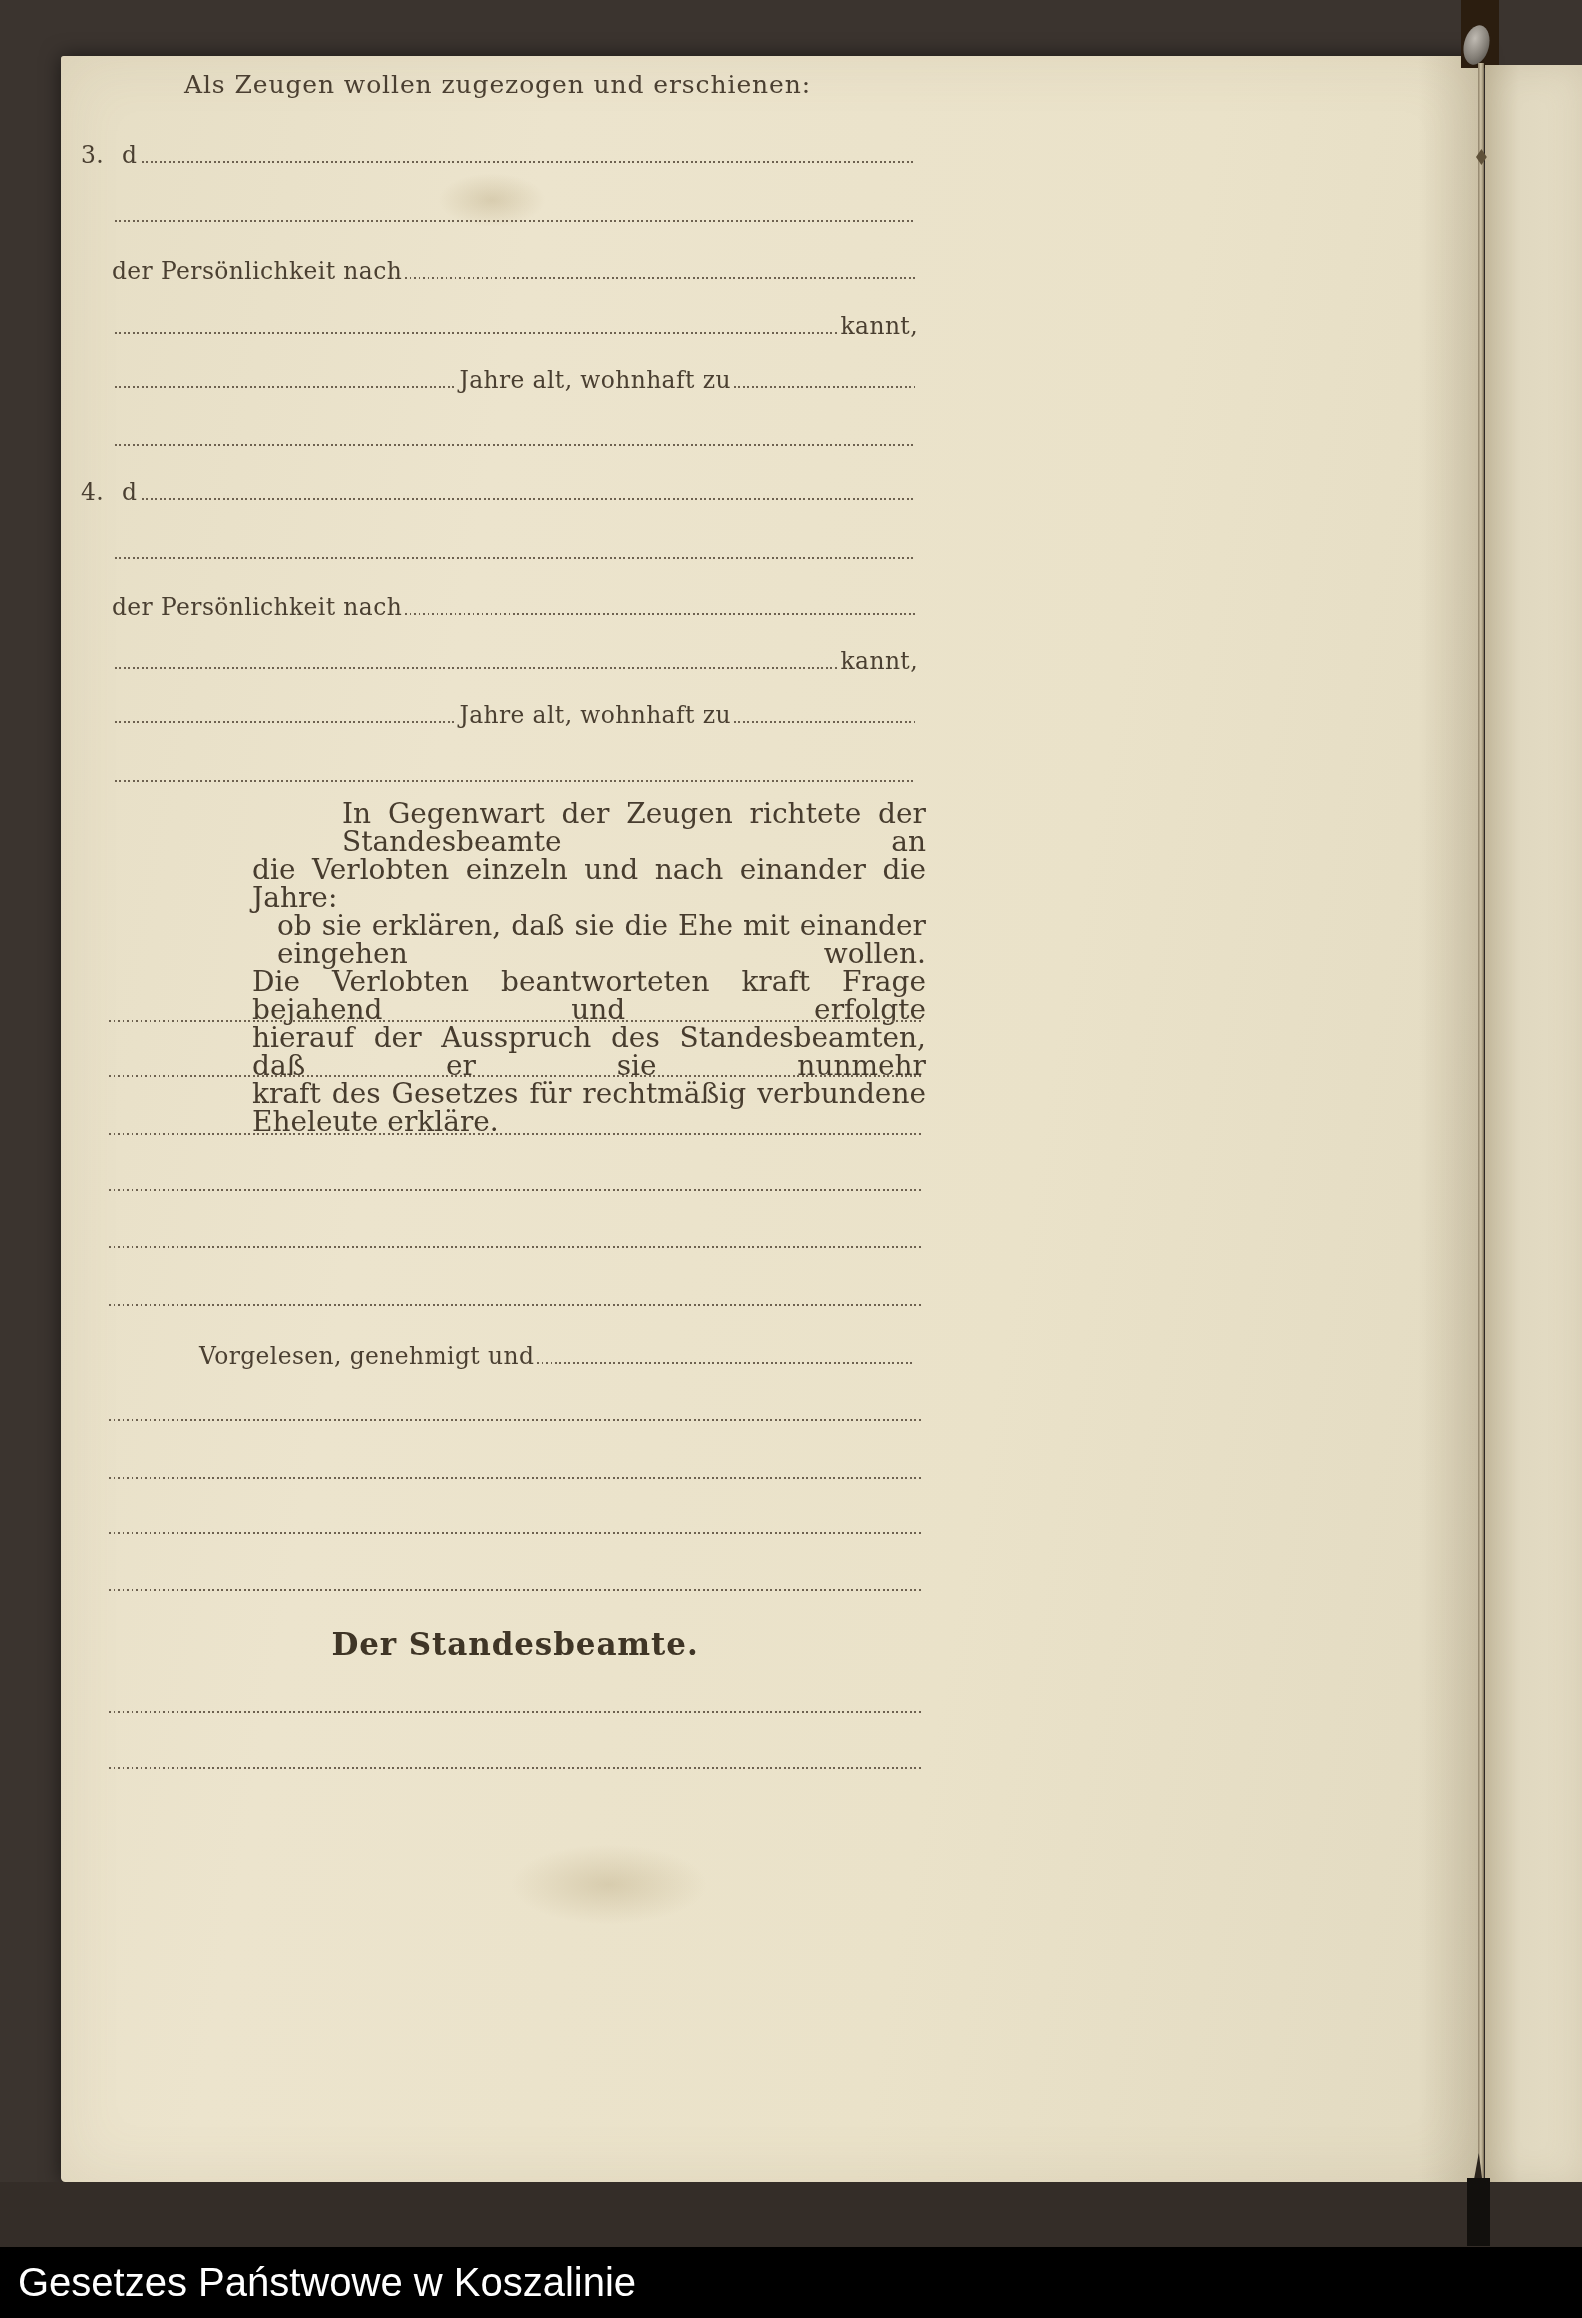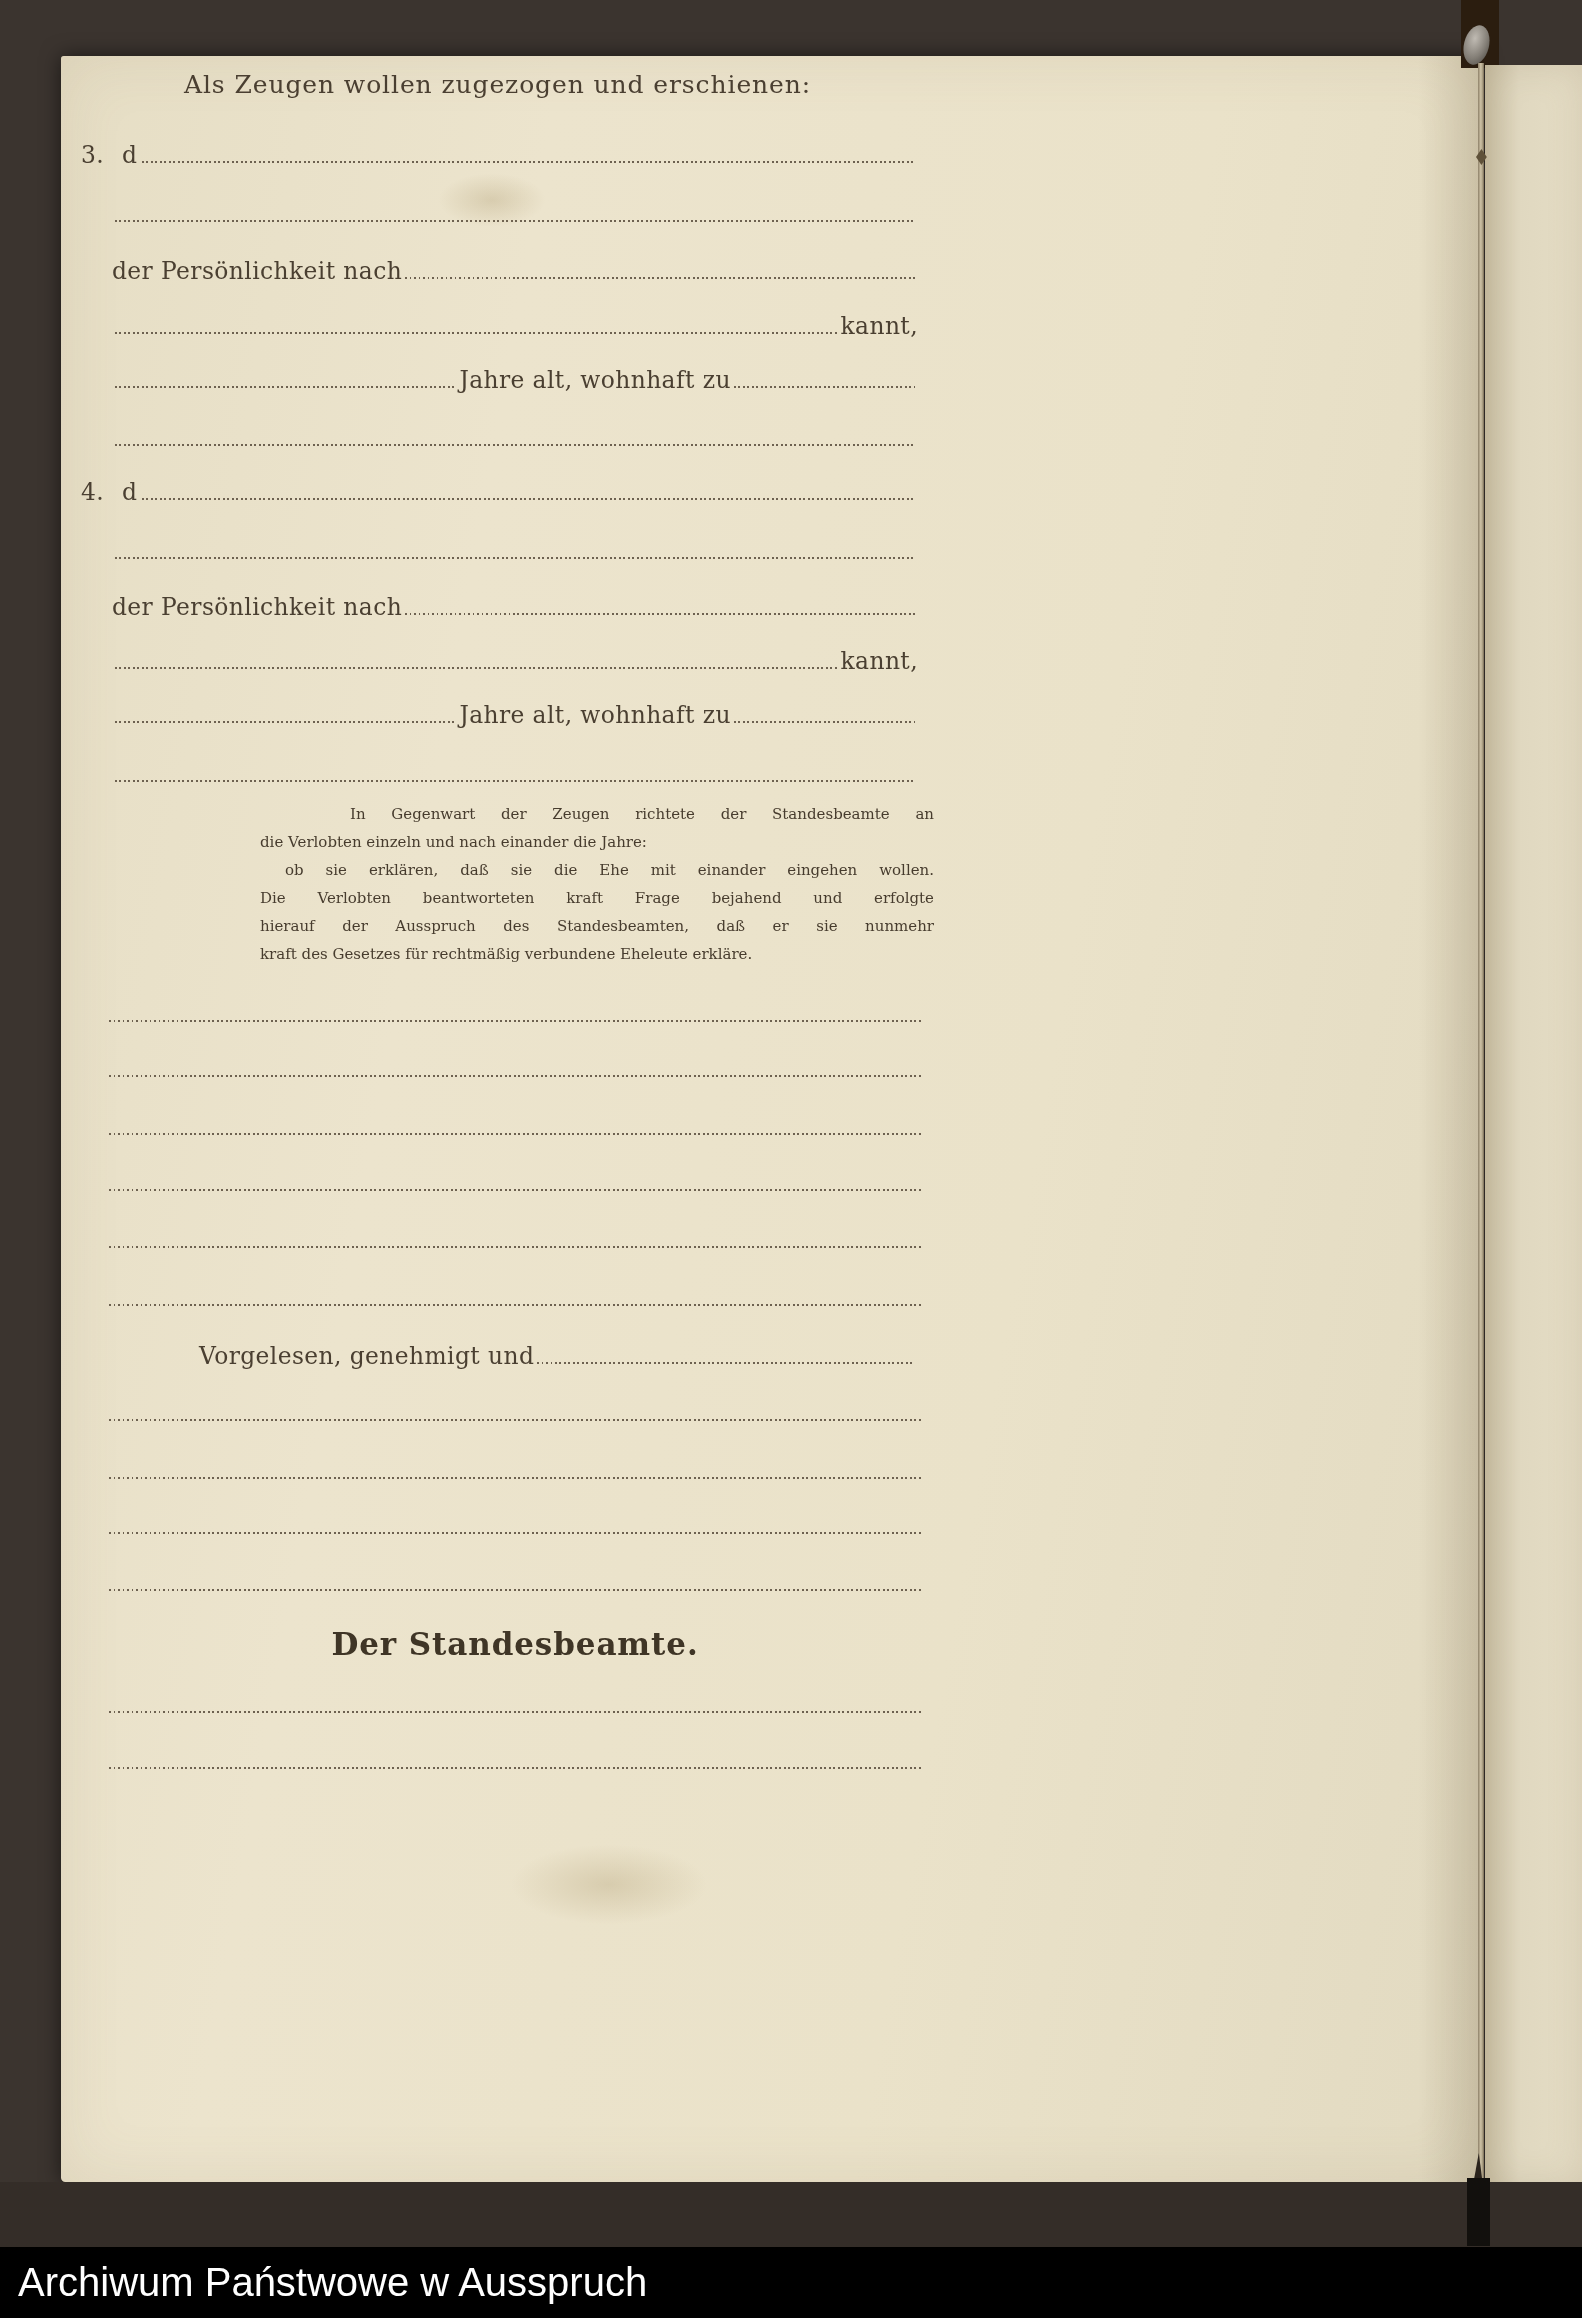--- a/index.html
+++ b/index.html
@@ -62,21 +62,21 @@
     color:#4a3f31; font-size:23.4px; letter-spacing:0.4px;
   }
   .row .lbl { white-space:nowrap; line-height:1.05; }
   .fill {
     flex:1 1 auto; height:1.8px; margin:0 2.7px 5.4px 2.7px; align-self:flex-end;
     background-image:repeating-linear-gradient(90deg,#6d6150 0 1.8px, rgba(0,0,0,0) 1.8px 4.5px);
   }
   .fillw { flex:0 0 auto; width:342px; }
   .num { width:41px; }
   .prefix { margin-right:1.8px; }
-  .para { position:absolute; left:191px; top:744px; width:674px; color:#473c2e; font-size:15px; line-height:28px;margin-left:8px; }
+  .para { position:absolute; left:191px; top:744px; width:674px; color:#473c2e; font-size:28px; line-height:28px; }
   .pline { text-align:justify; text-align-last:justify; }
   .pline.noj { text-align-last:auto; }
   .pline.ind1 { padding-left:90px; }
   .pline.ind2 { padding-left:25px; }
   .registrar {
     position:absolute; left:51px; top:1562px; width:806px; text-align:center;
     color:#3f3526; font-size:31px; font-weight:bold; letter-spacing:0.9px;margin-top:8px;
   }
   .stain {
     position:absolute; border-radius:50%;
@@ -208,17 +208,17 @@
   <div class="spine-top"></div>
   <div class="spine-clip"></div>
   <div class="page2"></div>
   <div class="crease"></div>
   <div class="notch-diamond"></div>
   <div class="crease-bottom-notch"></div>
   <div class="lower-band"></div>
   <div class="spine-bottom"></div>
 
   <div class="caption-band">
-    <div class="caption-text">Archiwum Państwowe w Ausspruch</div>
+    <div class="caption-text">Gesetzes Państwowe w Koszalinie</div>
   </div>
 
 </div>
 
 
 </body></html>

